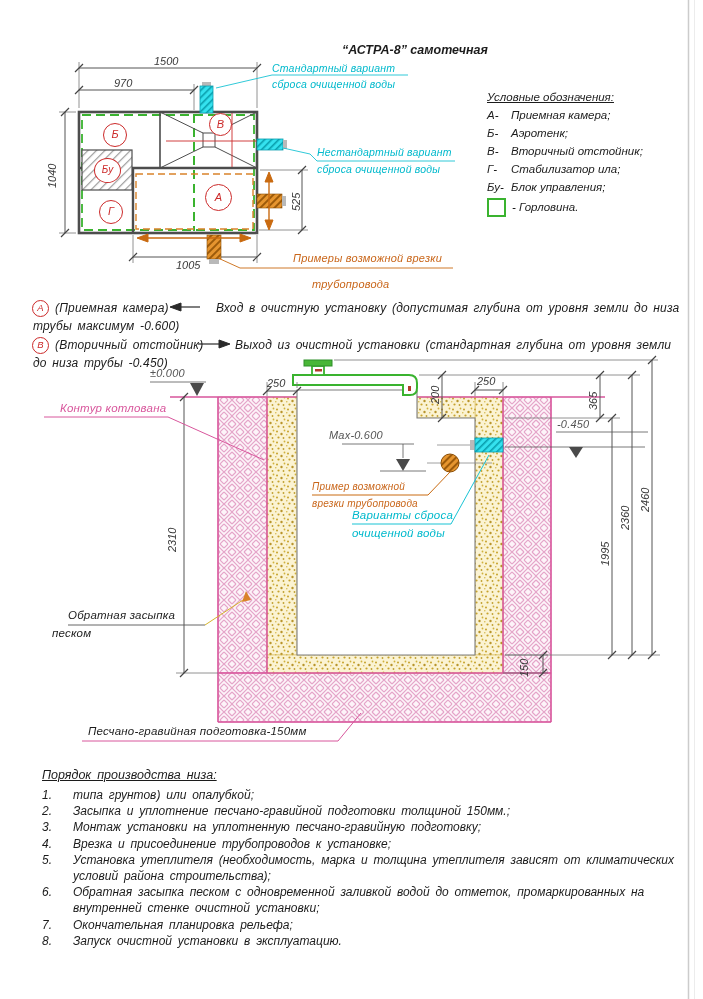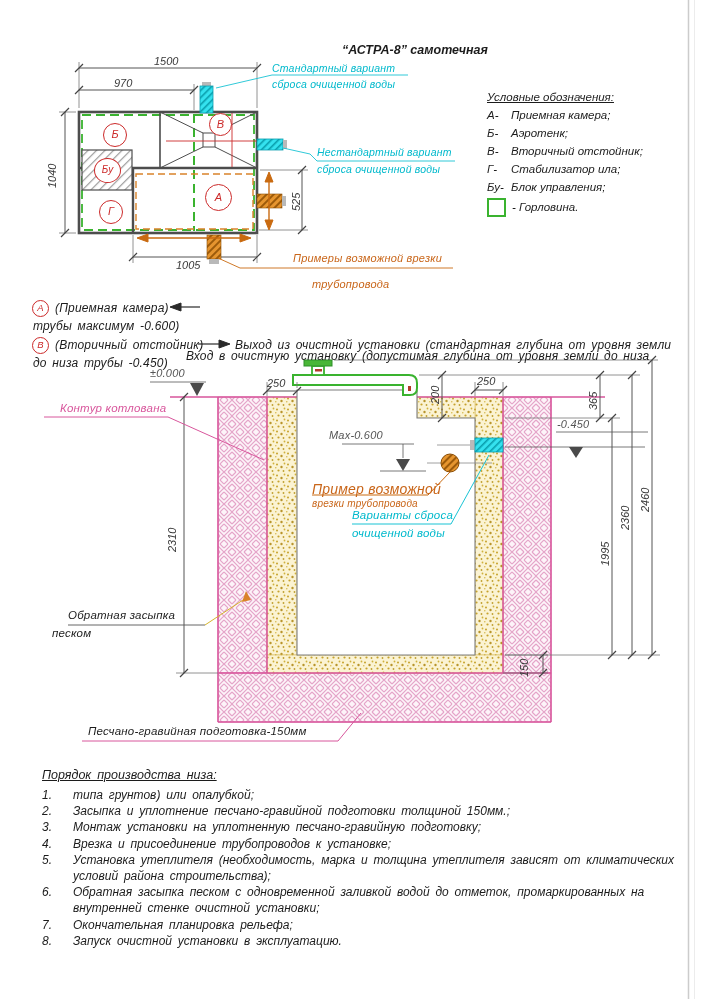--- a/index.html
+++ b/index.html
@@ -238,32 +238,32 @@
 
 <span class="abs cad cyan" style="left:272px;top:62px;font-size:10.5px;">Стандартный вариант</span>
 <span class="abs cad cyan" style="left:272px;top:78px;font-size:10.5px;">сброса очищенной воды</span>
 <span class="abs cad cyan" style="left:317px;top:146px;font-size:10.5px;">Нестандартный вариант</span>
 <span class="abs cad cyan" style="left:317px;top:163px;font-size:10.5px;">сброса очищенной воды</span>
 <span class="abs cad orange" style="left:293px;top:252px;font-size:11px;">Примеры возможной врезки</span>
 <span class="abs cad orange" style="left:312px;top:271px;font-size:11px;margin-top:7px;">трубопровода</span>
 
 <div class="badge" style="left:32px;top:300px;width:15px;height:15px;line-height:14px;font-size:9.5px;">А</div>
 <span class="abs cad note" style="left:55px;top:301px;">(Приемная камера)</span>
-<span class="abs cad note" style="left:186px;top:301px;margin-top:48px;">Вход в очистную установку (допустимая глубина от уровня земли до низа</span>
+<span class="abs cad note" style="left:216px;top:301px;">Вход в очистную установку (допустимая глубина от уровня земли до низа</span>
 <span class="abs cad note" style="left:33px;top:319px;">трубы максимум -0.600)</span>
 <div class="badge" style="left:32px;top:337px;width:15px;height:15px;line-height:14px;font-size:9.5px;">В</div>
 <span class="abs cad note" style="left:55px;top:338px;">(Вторичный отстойник)</span>
 <span class="abs cad note" style="left:235px;top:338px;">Выход из очистной установки (стандартная глубина от уровня земли</span>
 <span class="abs cad note" style="left:33px;top:356px;">до низа трубы -0.450)</span>
 
 <span class="abs cad gray lbl" style="left:150px;top:367px;">±0.000</span>
 <span class="abs cad gray lbl" style="left:329px;top:429px;">Max-0.600</span>
 <span class="abs cad gray lbl" style="left:557px;top:418px;">-0.450</span>
 <span class="abs cad pink" style="left:48px;top:402px;font-size:11.5px;">Контур котлована</span>
-<span class="abs cad orange" style="left:312px;top:481px;font-size:14px;">Пример возможной</span>
+<span class="abs cad orange" style="left:312px;top:481px;font-size:10px;">Пример возможной</span>
 <span class="abs cad orange" style="left:312px;top:498px;font-size:10px;">врезки трубопровода</span>
 <span class="abs cad cyan" style="left:352px;top:509px;font-size:11.5px;">Варианты сброса</span>
 <span class="abs cad cyan" style="left:352px;top:527px;font-size:11.5px;">очищенной воды</span>
 <span class="abs cad" style="left:68px;top:609px;font-size:11.5px;">Обратная засыпка</span>
 <span class="abs cad" style="left:52px;top:627px;font-size:11.5px;">песком</span>
 <span class="abs cad" style="left:88px;top:725px;font-size:11.5px;">Песчано-гравийная подготовка-150мм</span>
 
 <span class="abs dim" style="left:267px;top:377px;">250</span>
 <span class="abs dim" style="left:477px;top:375px;">250</span>
 <span class="abs dim rot" style="left:429px;top:404px;">200</span>

